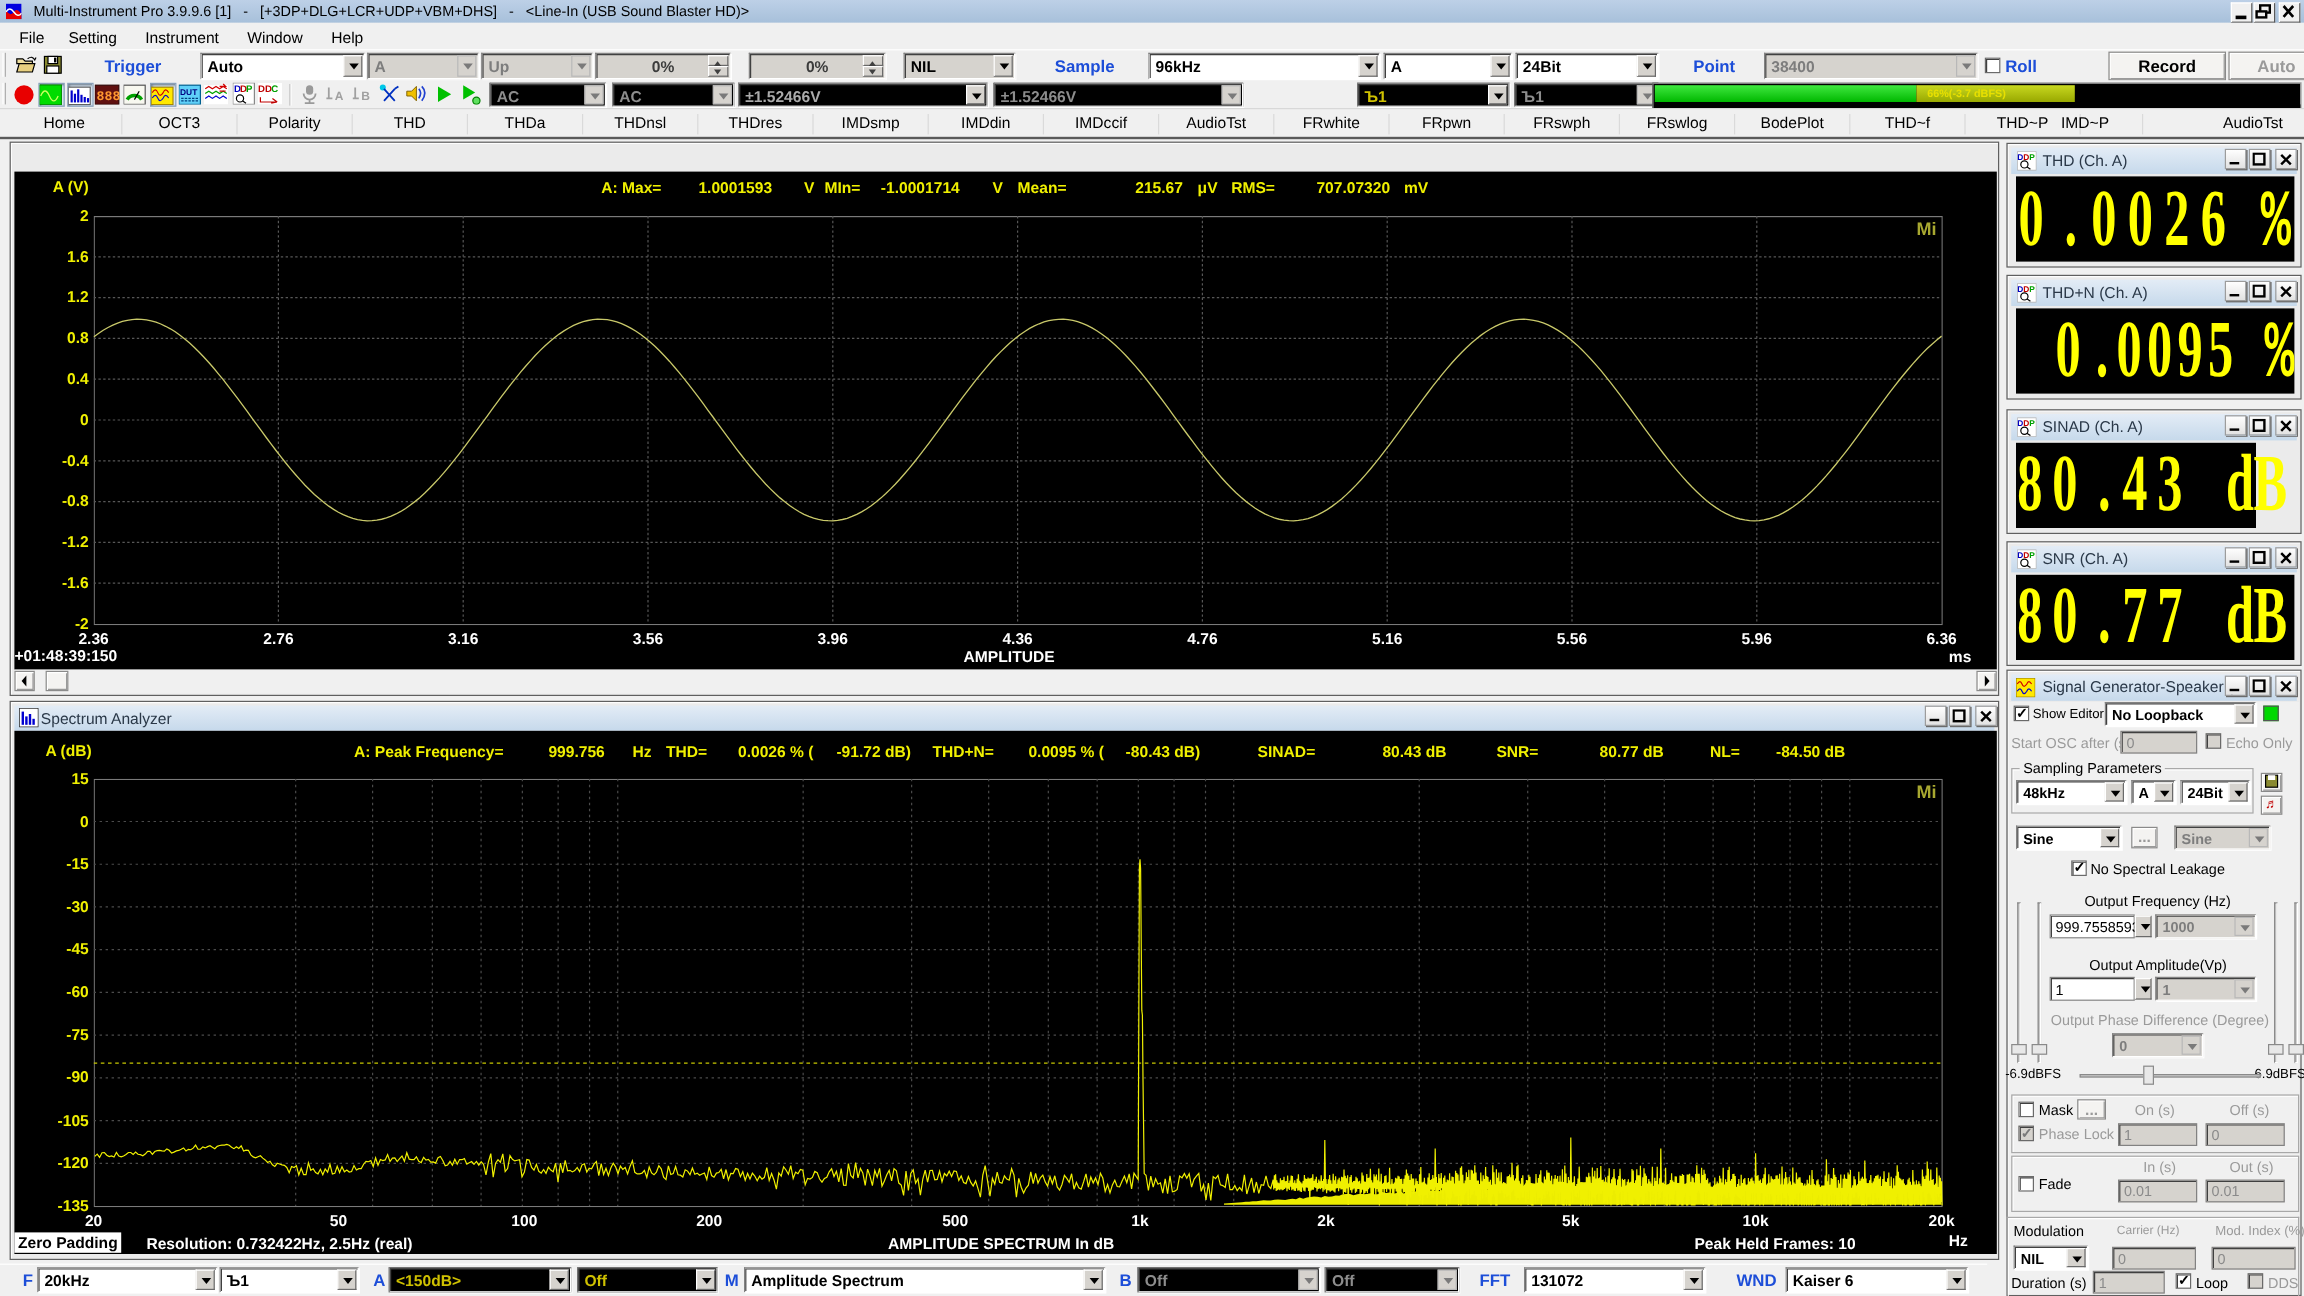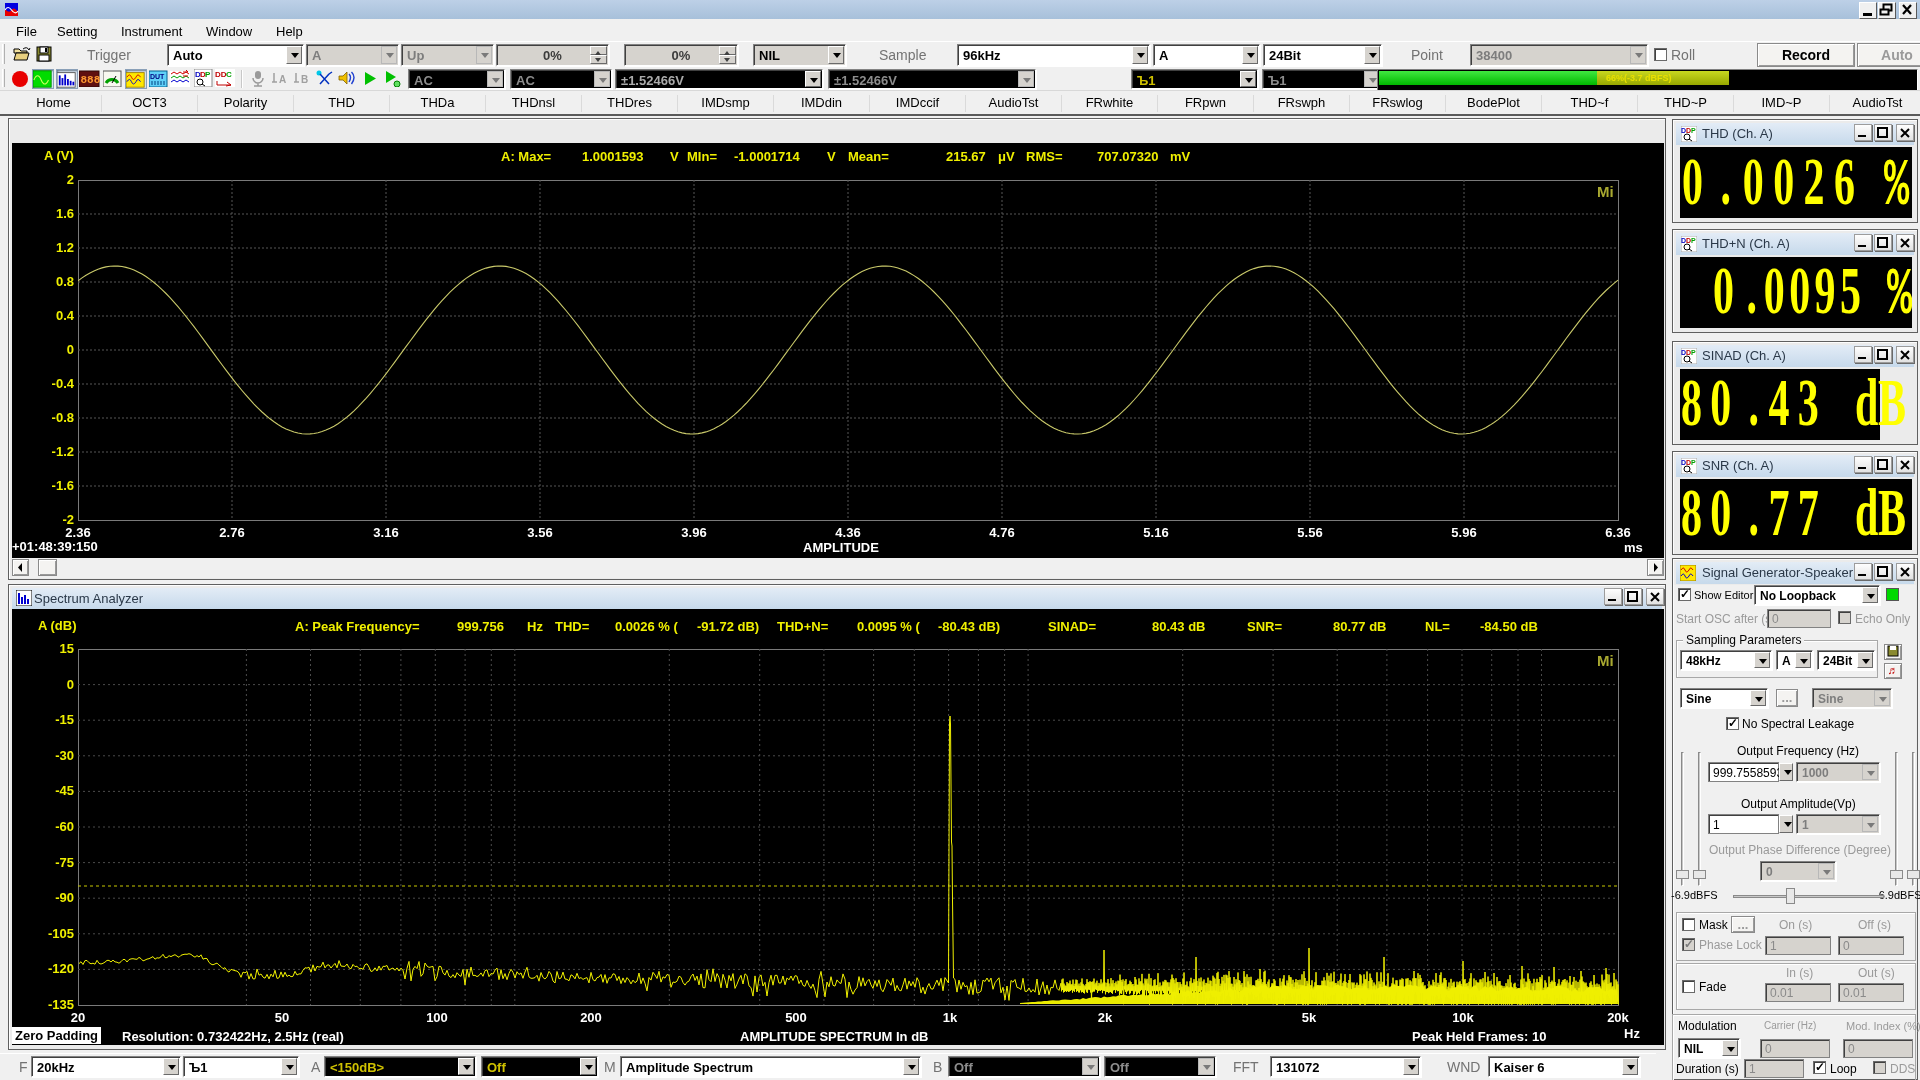--- a/index.html
+++ b/index.html
@@ -22,21 +22,21 @@
 .combo.blk{background:#000;color:#ababab;font-weight:bold}
 .combo.blk.yel{color:#cfc100}
 .combo.blk.gry{color:#8d8d8d}
 .spin{position:absolute;background:#d6d3ce;border:1px solid #828282;border-right-color:#fff;border-bottom-color:#fff;box-shadow:inset 1px 1px 0 #404040,1px 1px 0 #fff;font-size:13px;font-weight:bold;color:#3c3c3c;text-align:center}
 .spinbtns{position:absolute;right:1px;top:1px;width:17px;bottom:1px}
 .sb{position:absolute;left:0;width:17px;height:9px;background:#d6d3ce;border:1px solid #fff;border-right-color:#6a6a6a;border-bottom-color:#6a6a6a}
 .sb.up{top:0}.sb.dn{bottom:0}
 .sb:after{content:"";position:absolute;left:4px;border:3px solid transparent}
 .sb.up:after{top:1px;border-bottom:4px solid #404040}
 .sb.dn:after{top:2px;border-top:4px solid #404040}
-.lbl{position:absolute;font-size:13px;font-weight:normal;color:#737373;white-space:nowrap}
+.lbl{position:absolute;font-size:13px;font-weight:bold;color:#1d4ed8;white-space:nowrap}
 .btn{position:absolute;background:#f4f3f1;border:1px solid #8a8a8a;box-shadow:inset 1px 1px 0 #fff,inset -1px -1px 0 #9a9a9a;font-size:13px;font-weight:bold;color:#000;text-align:center}
 .cb{position:absolute;width:13px;height:13px;background:#fff;border:1px solid #6a6a6a;box-shadow:inset 1px 1px 0 #404040}
 .cb.checked:after{content:"\2713";position:absolute;left:1px;top:-2px;font-size:12px;font-weight:bold;color:#000}
 .cb.dis{background:#d6d3ce}
 .cb.dis.checked:after{color:#7a7a7a}
 .win{position:absolute;background:#ebebeb;border:1px solid #5f5f5f;box-shadow:inset 1px 1px 0 #fdfdfd}
 .wtitle{position:absolute;left:3px;right:3px;top:3px;height:21px;background:linear-gradient(#e3ecf6,#c6d9eb);font-size:13px;color:#2a3848}
 .wtitle .tt{position:absolute;left:26px;top:3px}
 .wbtn{position:absolute;top:2px;width:18px;height:17px;background:linear-gradient(#fefefe,#e2e2e2);border:1px solid #9c9c9c;box-shadow:1px 1px 0 #6a6a6a}
 .wbtn svg{position:absolute;left:2px;top:2px}
@@ -53,20 +53,21 @@
 .inp.dis{background:#d6d3ce;color:#8a8a8a}
 .icon{position:absolute;width:20px;height:20px}
 .icon.pressed{background:#dce8f4;border:1px solid #8aa0b8;box-shadow:inset 1px 1px 2px #6a7a8a}
 </style></head><body>
 <div id="titlebar" class="abs">
     <svg class="abs" style="left:5px;top:3px" width="13" height="13" viewBox="0 0 13 13">
       <rect width="13" height="13" fill="#0000e0"></rect>
       <path d="M0 6 L0 13 L13 13 L13 9 Q9 3 6.5 7 Q4 11 0 6 Z" fill="#e80000"></path>
       <path d="M0 7 Q3 2 6.5 7 Q10 12 13 8" stroke="#fff" fill="none" stroke-width="1.2"></path>
     </svg>
+<div class="abs" style="left:28px;top:2px">Multi-Instrument Pro 3.9.9.6 [1]&nbsp;&nbsp;&nbsp;-&nbsp;&nbsp;&nbsp;[+3DP+DLG+LCR+UDP+VBM+DHS]&nbsp;&nbsp;&nbsp;-&nbsp;&nbsp;&nbsp;&lt;Line-In (USB Sound Blaster HD)&gt;</div>
 <div class="abs" style="left:1859px;top:2px;width:18px;height:17px;background:#f0f0f0;border:1px solid #fff;border-right-color:#5a5a5a;border-bottom-color:#5a5a5a">
       <div style="position:absolute;left:3px;top:10px;width:9px;height:3px;background:#000"></div>
     </div>
 <div class="abs" style="left:1878px;top:2px;width:18px;height:17px;background:#f0f0f0;border:1px solid #fff;border-right-color:#5a5a5a;border-bottom-color:#5a5a5a"><svg width="14" height="13" viewBox="0 0 14 13">
         <rect x="4.5" y="1.5" width="8" height="6" fill="none" stroke="#000" stroke-width="2"></rect>
         <rect x="1.5" y="6.5" width="8" height="5" fill="#f0f0f0" stroke="#000" stroke-width="2"></rect>
       </svg></div>
 <div class="abs" style="left:1899px;top:2px;width:18px;height:17px;background:#f0f0f0;border:1px solid #fff;border-right-color:#5a5a5a;border-bottom-color:#5a5a5a"><svg width="14" height="13" viewBox="0 0 14 13">
         <path d="M3 2 L11 11 M11 2 L3 11" stroke="#000" stroke-width="2.2"></path>
       </svg></div>
@@ -299,21 +300,21 @@
     <div class="tab" style="left:774px">IMDdin</div>
     <div class="tab" style="left:870px">IMDccif</div>
     <div class="tab" style="left:966px">AudioTst</div>
     <div class="tab" style="left:1062px">FRwhite</div>
     <div class="tab" style="left:1158px">FRpwn</div>
     <div class="tab" style="left:1254px">FRswph</div>
     <div class="tab" style="left:1350px">FRswlog</div>
     <div class="tab" style="left:1446px">BodePlot</div>
     <div class="tab" style="left:1542px">THD~f</div>
     <div class="tab" style="left:1638px">THD~P</div>
-    <div class="tab" style="left:1734px">IMD~P</div>
+    <div class="tab" style="left:1690px">IMD~P</div>
     <div class="tab" style="left:1830px">AudioTst</div>
   </div>
 <div id="workspace" class="abs"></div>
 <div class="win" style="left:8px;top:118px;width:1658px;height:462px">
 <div class="client" style="left:3px;top:24px;width:1652px;height:415px"></div>
 <div class="abs" style="left:3px;top:439px;width:1652px;height:20px;background:#f0f0f0">
  <div class="btn" style="left:0px;top:1px;width:17px;height:17px"><svg width="15" height="15" viewBox="0 0 15 15">
           <path d="M9 3 L5 7.5 L9 12 Z" fill="#000"></path>
         </svg></div>
  <div class="btn" style="left:26px;top:1px;width:19px;height:17px"></div>

